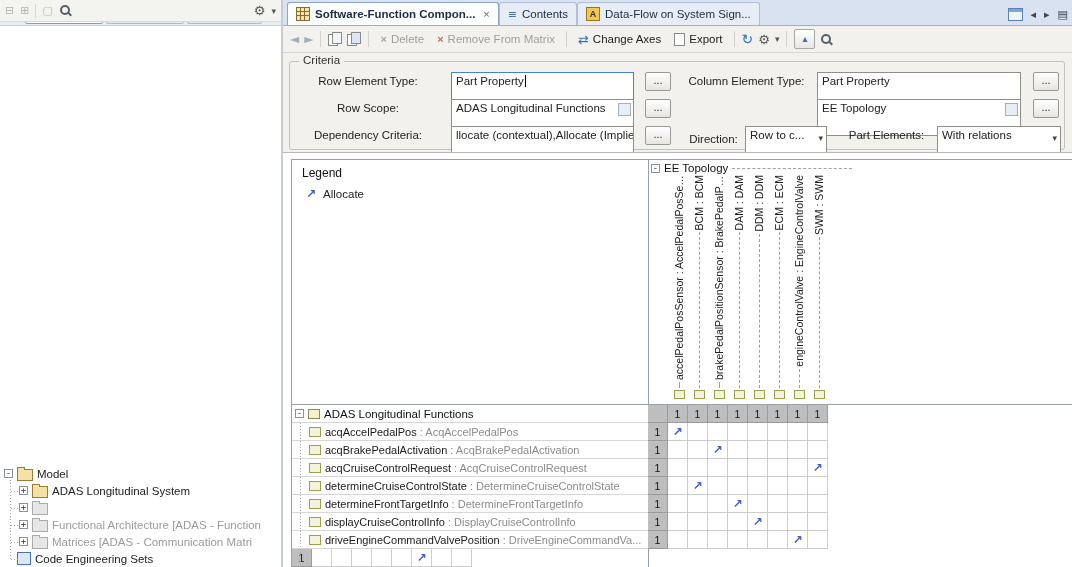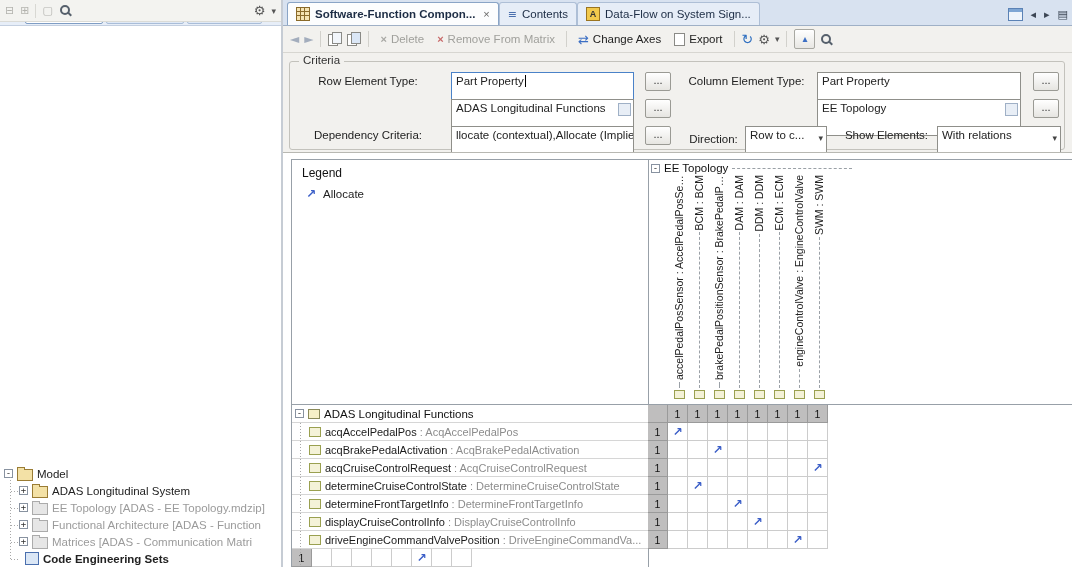--- a/index.html
+++ b/index.html
@@ -188,33 +188,32 @@
       <span class="tlabel">Model</span>
     </div>
     <div class="titem" style="padding-left: 19px;">
       <span class="exp">+</span>
       <span class="pkg"></span>
       <span class="tlabel">ADAS Longitudinal System</span>
     </div>
     <div class="titem muted" style="padding-left: 19px;">
       <span class="exp">+</span>
       <span class="pkg"></span>
-      <span class="tlabel">EE Topology [ADAS - EE Topology.mdzip]</span>
     </div>
     <div class="titem muted" style="padding-left: 19px;">
       <span class="exp">+</span>
       <span class="pkg"></span>
       <span class="tlabel">Functional Architecture [ADAS - Function</span>
     </div>
     <div class="titem muted" style="padding-left: 19px;">
       <span class="exp">+</span>
       <span class="pkg"></span>
       <span class="tlabel">Matrices [ADAS - Communication Matri</span>
     </div>
-    <div class="titem" style="padding-left: 12px; font-weight: bold;">
+    <div class="titem" style="padding-left: 4px;">
       <span class="exp-spacer"></span>
       <span class="codeicon"></span>
       <span class="tlabel">Code Engineering Sets</span>
     </div>
   </div>
 <div id="left-divider"></div>
 
 <div id="doc-tabbar">
   <div id="doc-tabs">
       <div class="dtab active">
@@ -276,31 +275,32 @@
 
 <div id="criteria-zone"></div>
 <div id="criteria">
   <div class="crit-label" style="left:2px;top:10px;width:152px">Row Element Type:</div>
   <div class="crit-input focused" style="left:161px;top:10px;width:183px"><span>Part Property</span><span class="caret-bar"></span></div>
   <div class="crit-btn" style="left:355px;top:10px">...</div>
   <div class="crit-label" style="left:391px;top:10px;width:131px">Column Element Type:</div>
   <div class="crit-input" style="left:527px;top:10px;width:204px"><span>Part Property</span></div>
   <div class="crit-btn" style="left:743px;top:10px">...</div>
 
+  <div class="crit-label" style="left:2px;top:37px;width:152px">Row Scope:</div>
   <div class="crit-input" style="left:161px;top:37px;width:183px"><span>ADAS Longitudinal Functions</span><span class="field-icon"></span></div>
   <div class="crit-btn" style="left:355px;top:37px">...</div>
   <div class="crit-input" style="left:527px;top:37px;width:204px"><span>EE Topology</span><span class="field-icon"></span></div>
   <div class="crit-btn" style="left:743px;top:37px">...</div>
 
   <div class="crit-label" style="left:2px;top:64px;width:152px">Dependency Criteria:</div>
   <div class="crit-input" style="left:161px;top:64px;width:183px"><span>llocate (contextual),Allocate (Implied)</span></div>
   <div class="crit-btn" style="left:355px;top:64px">...</div>
   <div class="crit-label" style="left:391px;top:68px;width:65px">Direction:</div>
   <div class="crit-input" style="left:455px;top:64px;width:82px"><span>Row to c...</span><span class="selcaret">▾</span></div>
-  <div class="crit-label" style="left:551px;top:64px;width:91px">Show Elements:</div>
+  <div class="crit-label" style="left:551px;top:64px;width:91px">Part Elements:</div>
   <div class="crit-input" style="left:647px;top:64px;width:124px"><span>With relations</span><span class="selcaret">▾</span></div>
 </div>
 <span id="criteria-title">Criteria</span>
 
 <div id="matrix">
   <div id="mframe">
     <div id="legend-q">
       <div class="legend-title">Legend</div>
       <div class="legend-item">
         <span class="rel">↗</span>

